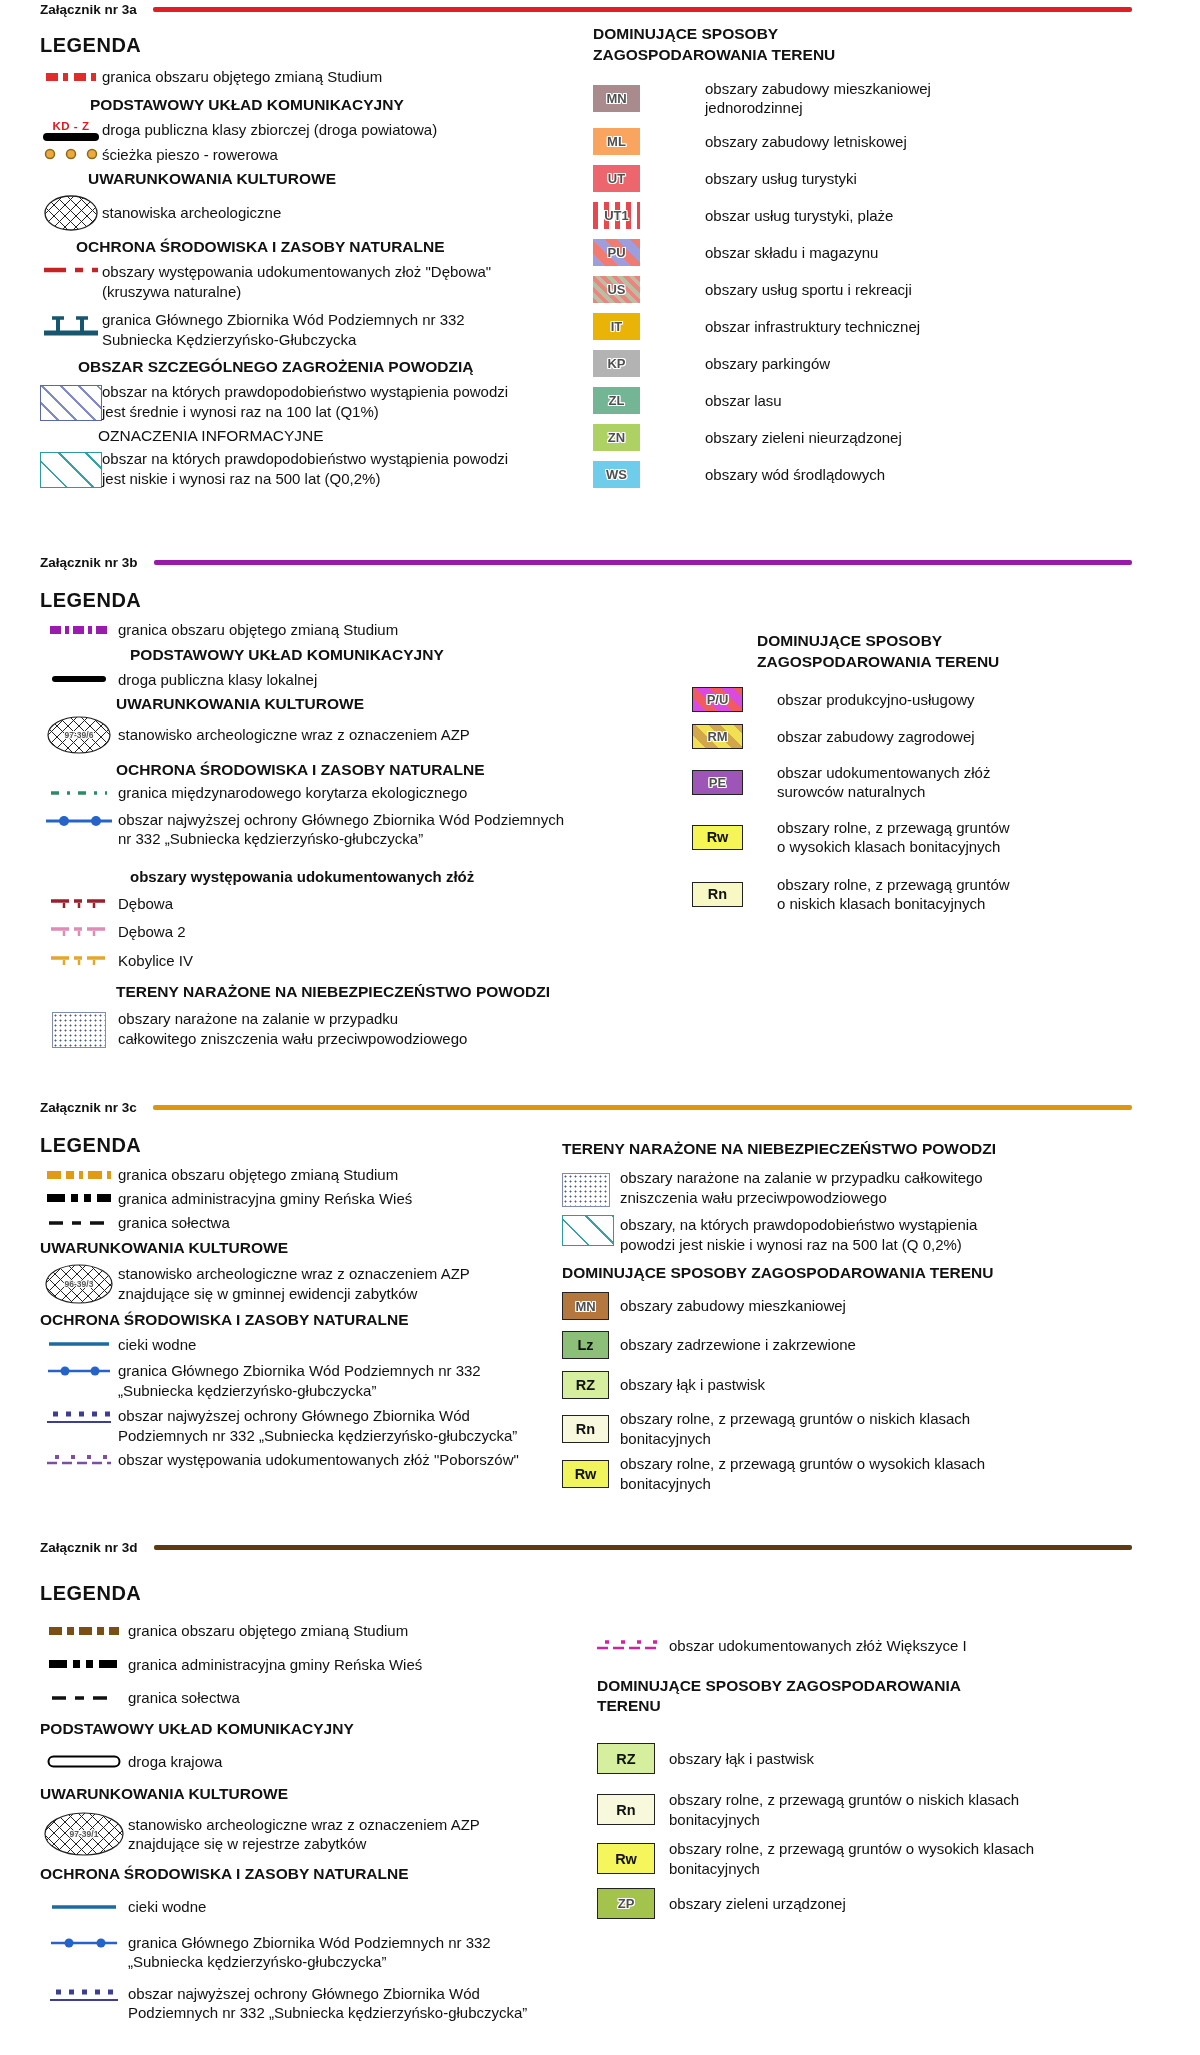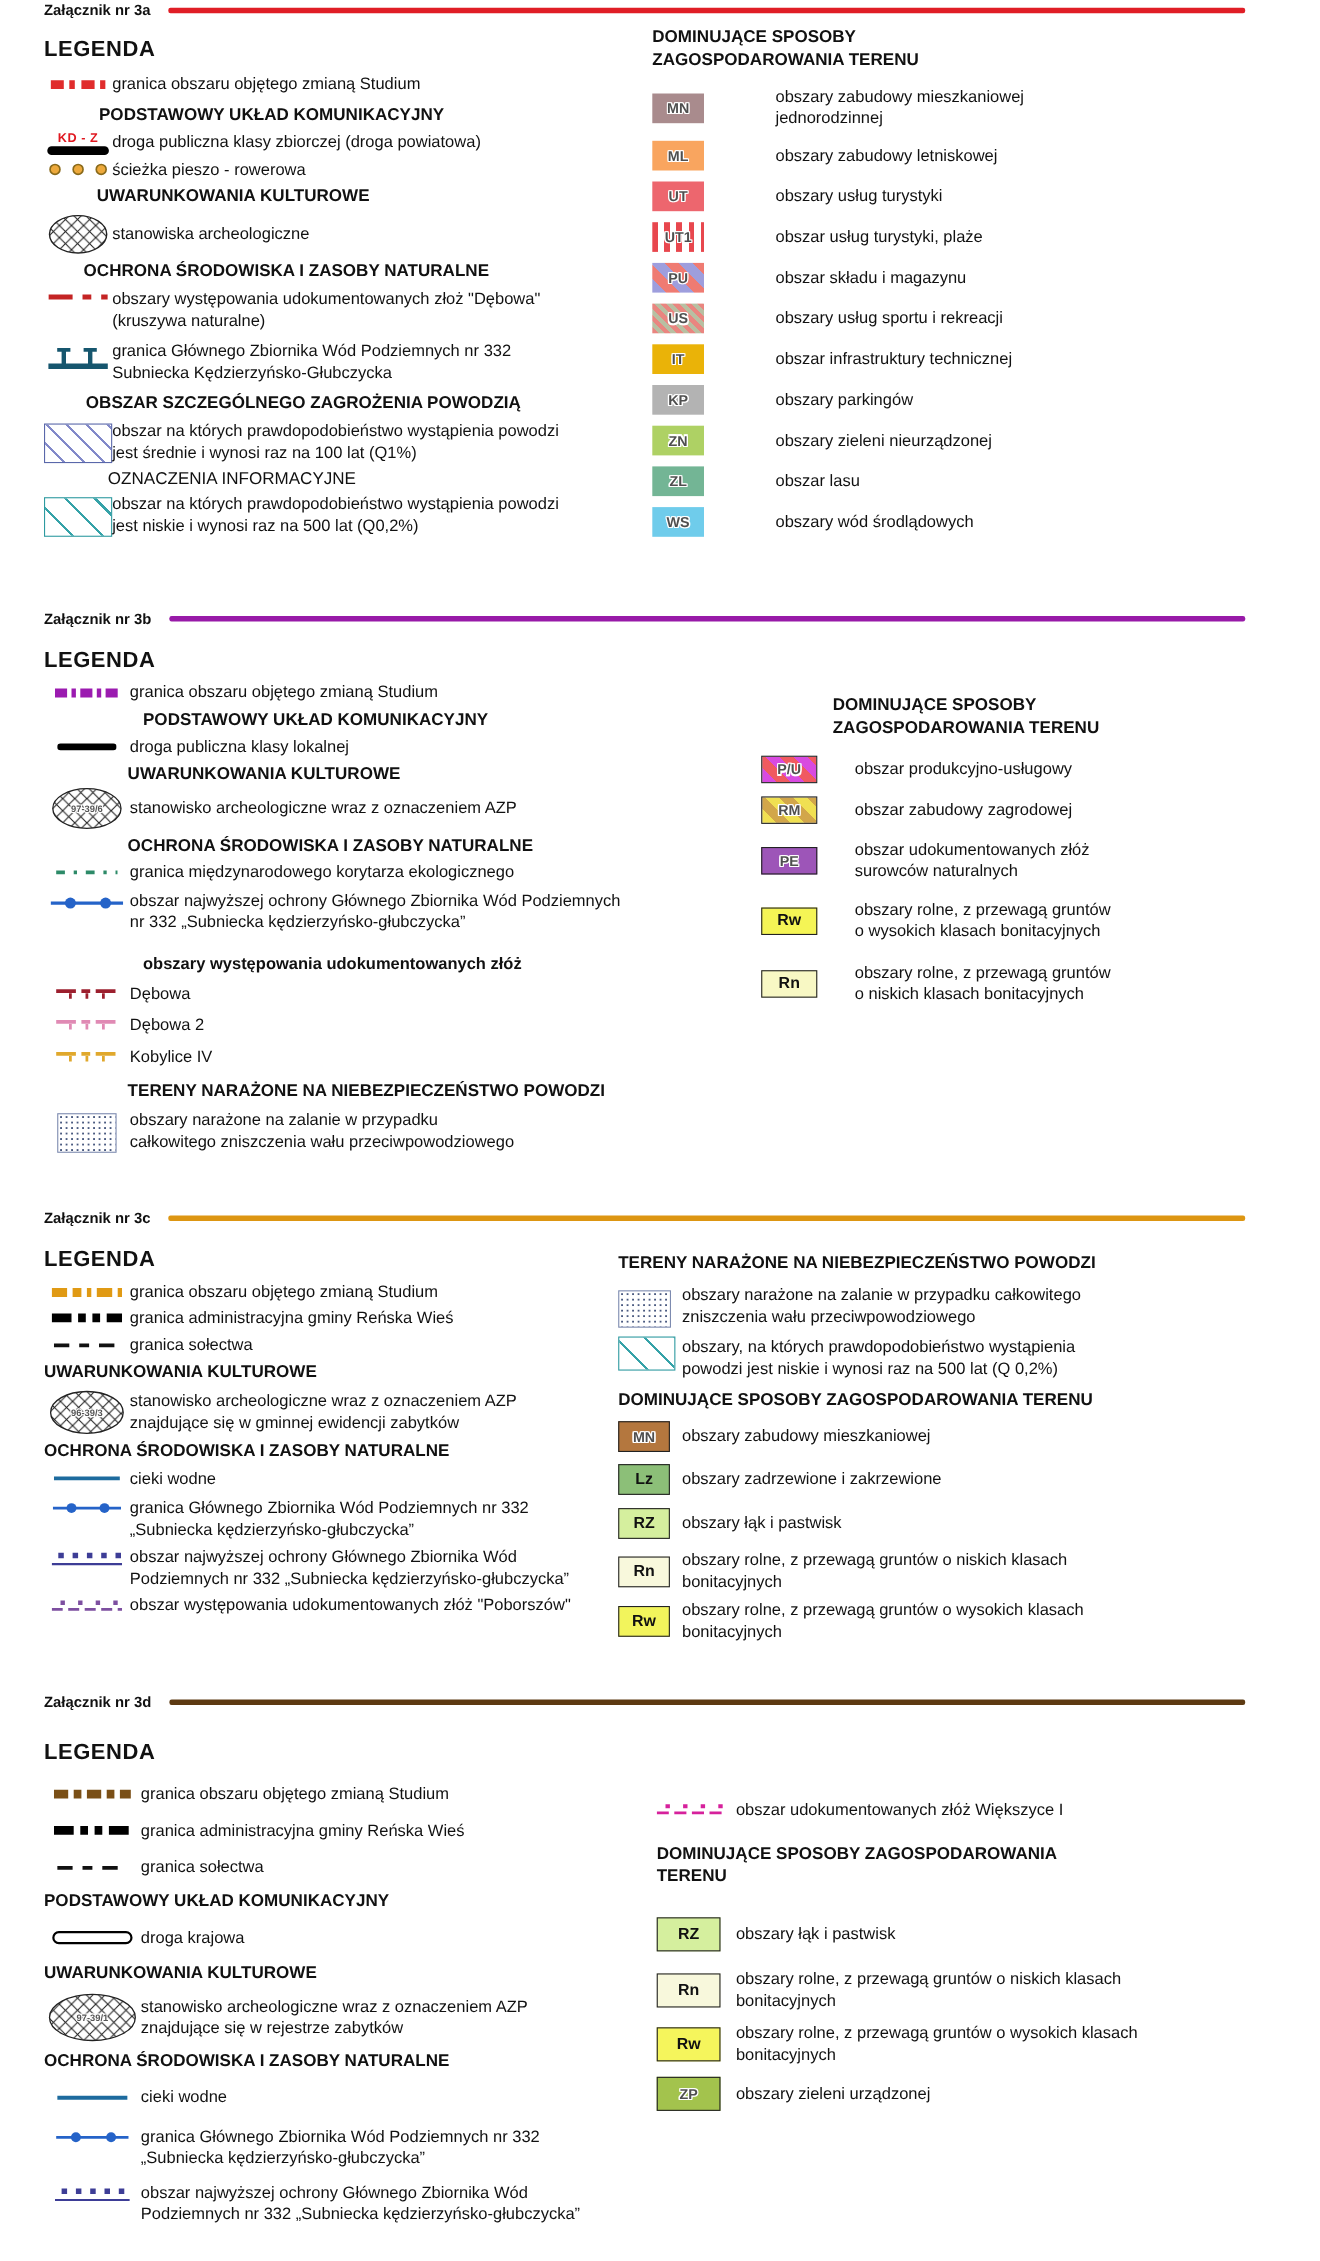--- a/index.html
+++ b/index.html
@@ -230,33 +230,33 @@
     <div class="rrow">
       <div class="rsym">
           <div class="sw sw-a" style="background: rgb(179, 179, 179);">
             <span class="code">KP</span>
           </div>
         </div>
       <div class="lbl">obszary parkingów</div>
     </div>
     <div class="rrow">
       <div class="rsym">
+          <div class="sw sw-a" style="background: rgb(115, 181, 149);">
+            <span class="code">ZL</span>
+          </div>
+        </div>
+      <div class="lbl">obszar lasu</div>
+    </div>
+    <div class="rrow">
+      <div class="rsym">
           <div class="sw sw-a" style="background: rgb(174, 209, 100);">
             <span class="code">ZN</span>
           </div>
         </div>
       <div class="lbl">obszary zieleni nieurządzonej</div>
-    </div>
-    <div class="rrow">
-      <div class="rsym">
-          <div class="sw sw-a" style="background: rgb(115, 181, 149);">
-            <span class="code">ZL</span>
-          </div>
-        </div>
-      <div class="lbl">obszar lasu</div>
     </div>
     <div class="rrow">
       <div class="rsym">
           <div class="sw sw-a" style="background: rgb(111, 204, 235);">
             <span class="code">WS</span>
           </div>
         </div>
       <div class="lbl">obszary wód środlądowych</div>
     </div>
   </div>

